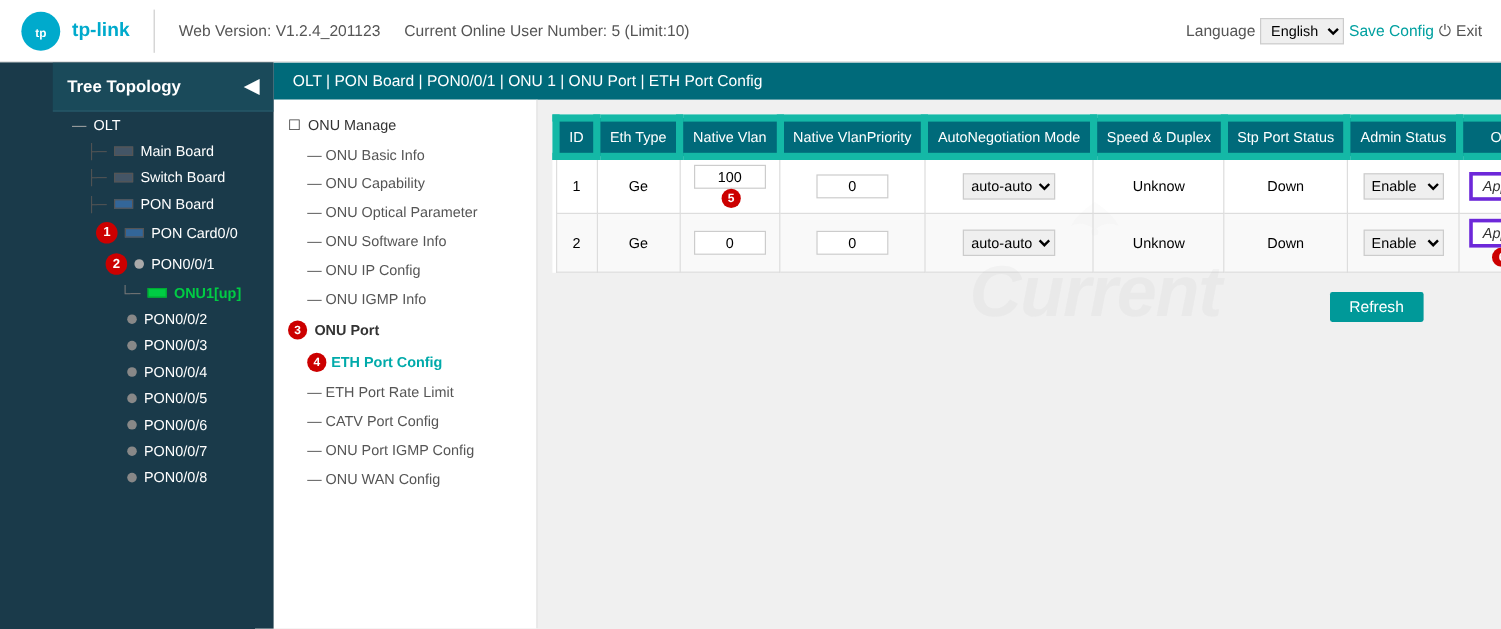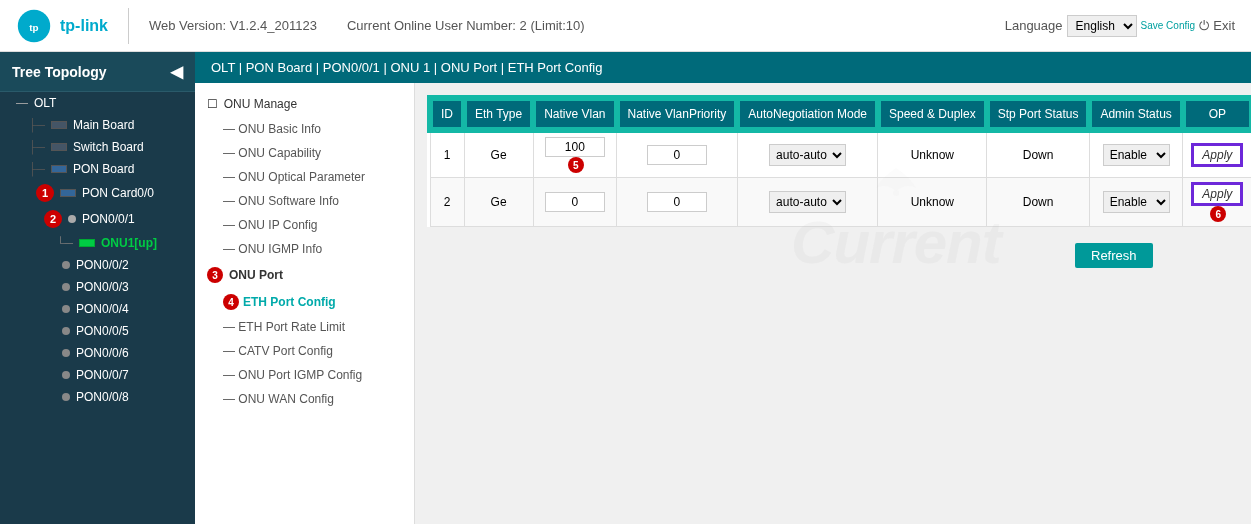--- a/index.html
+++ b/index.html
@@ -5,32 +5,32 @@
     * { box-sizing: border-box; margin: 0; padding: 0; }
     body { font-family: Arial, sans-serif; font-size: 12px; background: #f0f0f0; overflow: hidden; }
 
     
     .top-header {
       display: flex; align-items: center; background: #fff;
       border-bottom: 1px solid #ddd; height: 52px; padding: 0 16px;
     }
     .logo-area { display: flex; align-items: center; gap: 8px; border-right: 1px solid #ccc; padding-right: 20px; }
     .logo-icon { width: 36px; height: 36px; }
-    .header-info { flex: 1; display: flex; align-items: flex-end; padding-left: 20px; gap: 30px; color: #555; font-size: 13px; }
+    .header-info { flex: 1; display: flex; align-items: flex-end; padding-left: 20px; gap: 20px; color: #555; font-size: 13px; }
     .header-right { display: flex; align-items: center; gap: 4px; }
     .lang-label { color: #555; font-size: 13px; }
     .lang-select { border: 1px solid #ccc; padding: 2px 4px; font-size: 12px; }
-    .save-config { color: #00a0a0; font-size: 10px; cursor: pointer; text-decoration: none; }
+    .save-config { color: #00a0a0; font-size: 13px; cursor: pointer; text-decoration: none; }
     .exit-btn { color: #555; font-size: 13px; cursor: pointer; display: flex; align-items: center; gap: 4px; }
 
     
     .main-layout { display: flex; height: calc(100vh - 52px); }
 
     
-    .sidebar { width: 195px; background: #1a3a4a; color: #fff; overflow-y: auto; flex-shrink: 0; }
+    .sidebar { width: 228px; background: #1a3a4a; color: #fff; overflow-y: auto; flex-shrink: 0; padding-left: 44px; }
     .sidebar-title-bar {
       display: flex; align-items: center; justify-content: space-between;
       padding: 10px 12px; background: #1a4a5a; font-size: 14px; font-weight: bold;
       border-bottom: 1px solid #2a5a6a;
     }
     .sidebar-title-bar .chevron { cursor: pointer; font-size: 16px; }
     .tree-item { padding: 4px 8px 4px 12px; cursor: pointer; display: flex; align-items: center; gap: 6px; font-size: 12px; }
     .tree-item.level1 { padding-left: 16px; }
     .tree-item.level2 { padding-left: 28px; }
     .tree-item.level3 { padding-left: 36px; }
@@ -103,21 +103,21 @@
 <div class="top-header">
   <div class="logo-area">
     <svg class="logo-icon" viewBox="0 0 40 40">
       <circle cx="20" cy="20" r="18" fill="#00aacc" stroke="none"></circle>
       <text x="20" y="25" text-anchor="middle" fill="white" font-size="11" font-weight="bold">tp</text>
     </svg>
     <span style="font-size:16px;font-weight:bold;color:#00aacc;">tp-link</span>
   </div>
   <div class="header-info">
     <span>Web Version: V1.2.4_201123</span>
-    <span>Current Online User Number: 2 (Limit:10)</span>
+    <span>Current Online User Number: 5 (Limit:10)</span>
   </div>
   <div class="header-right">
     <span class="lang-label">Language</span>
     <select class="lang-select">
       <option>English</option>
     </select>
     <a class="save-config">Save Config</a>
     <span class="exit-btn">
       <span>⏻</span>
       <span>Exit</span>

